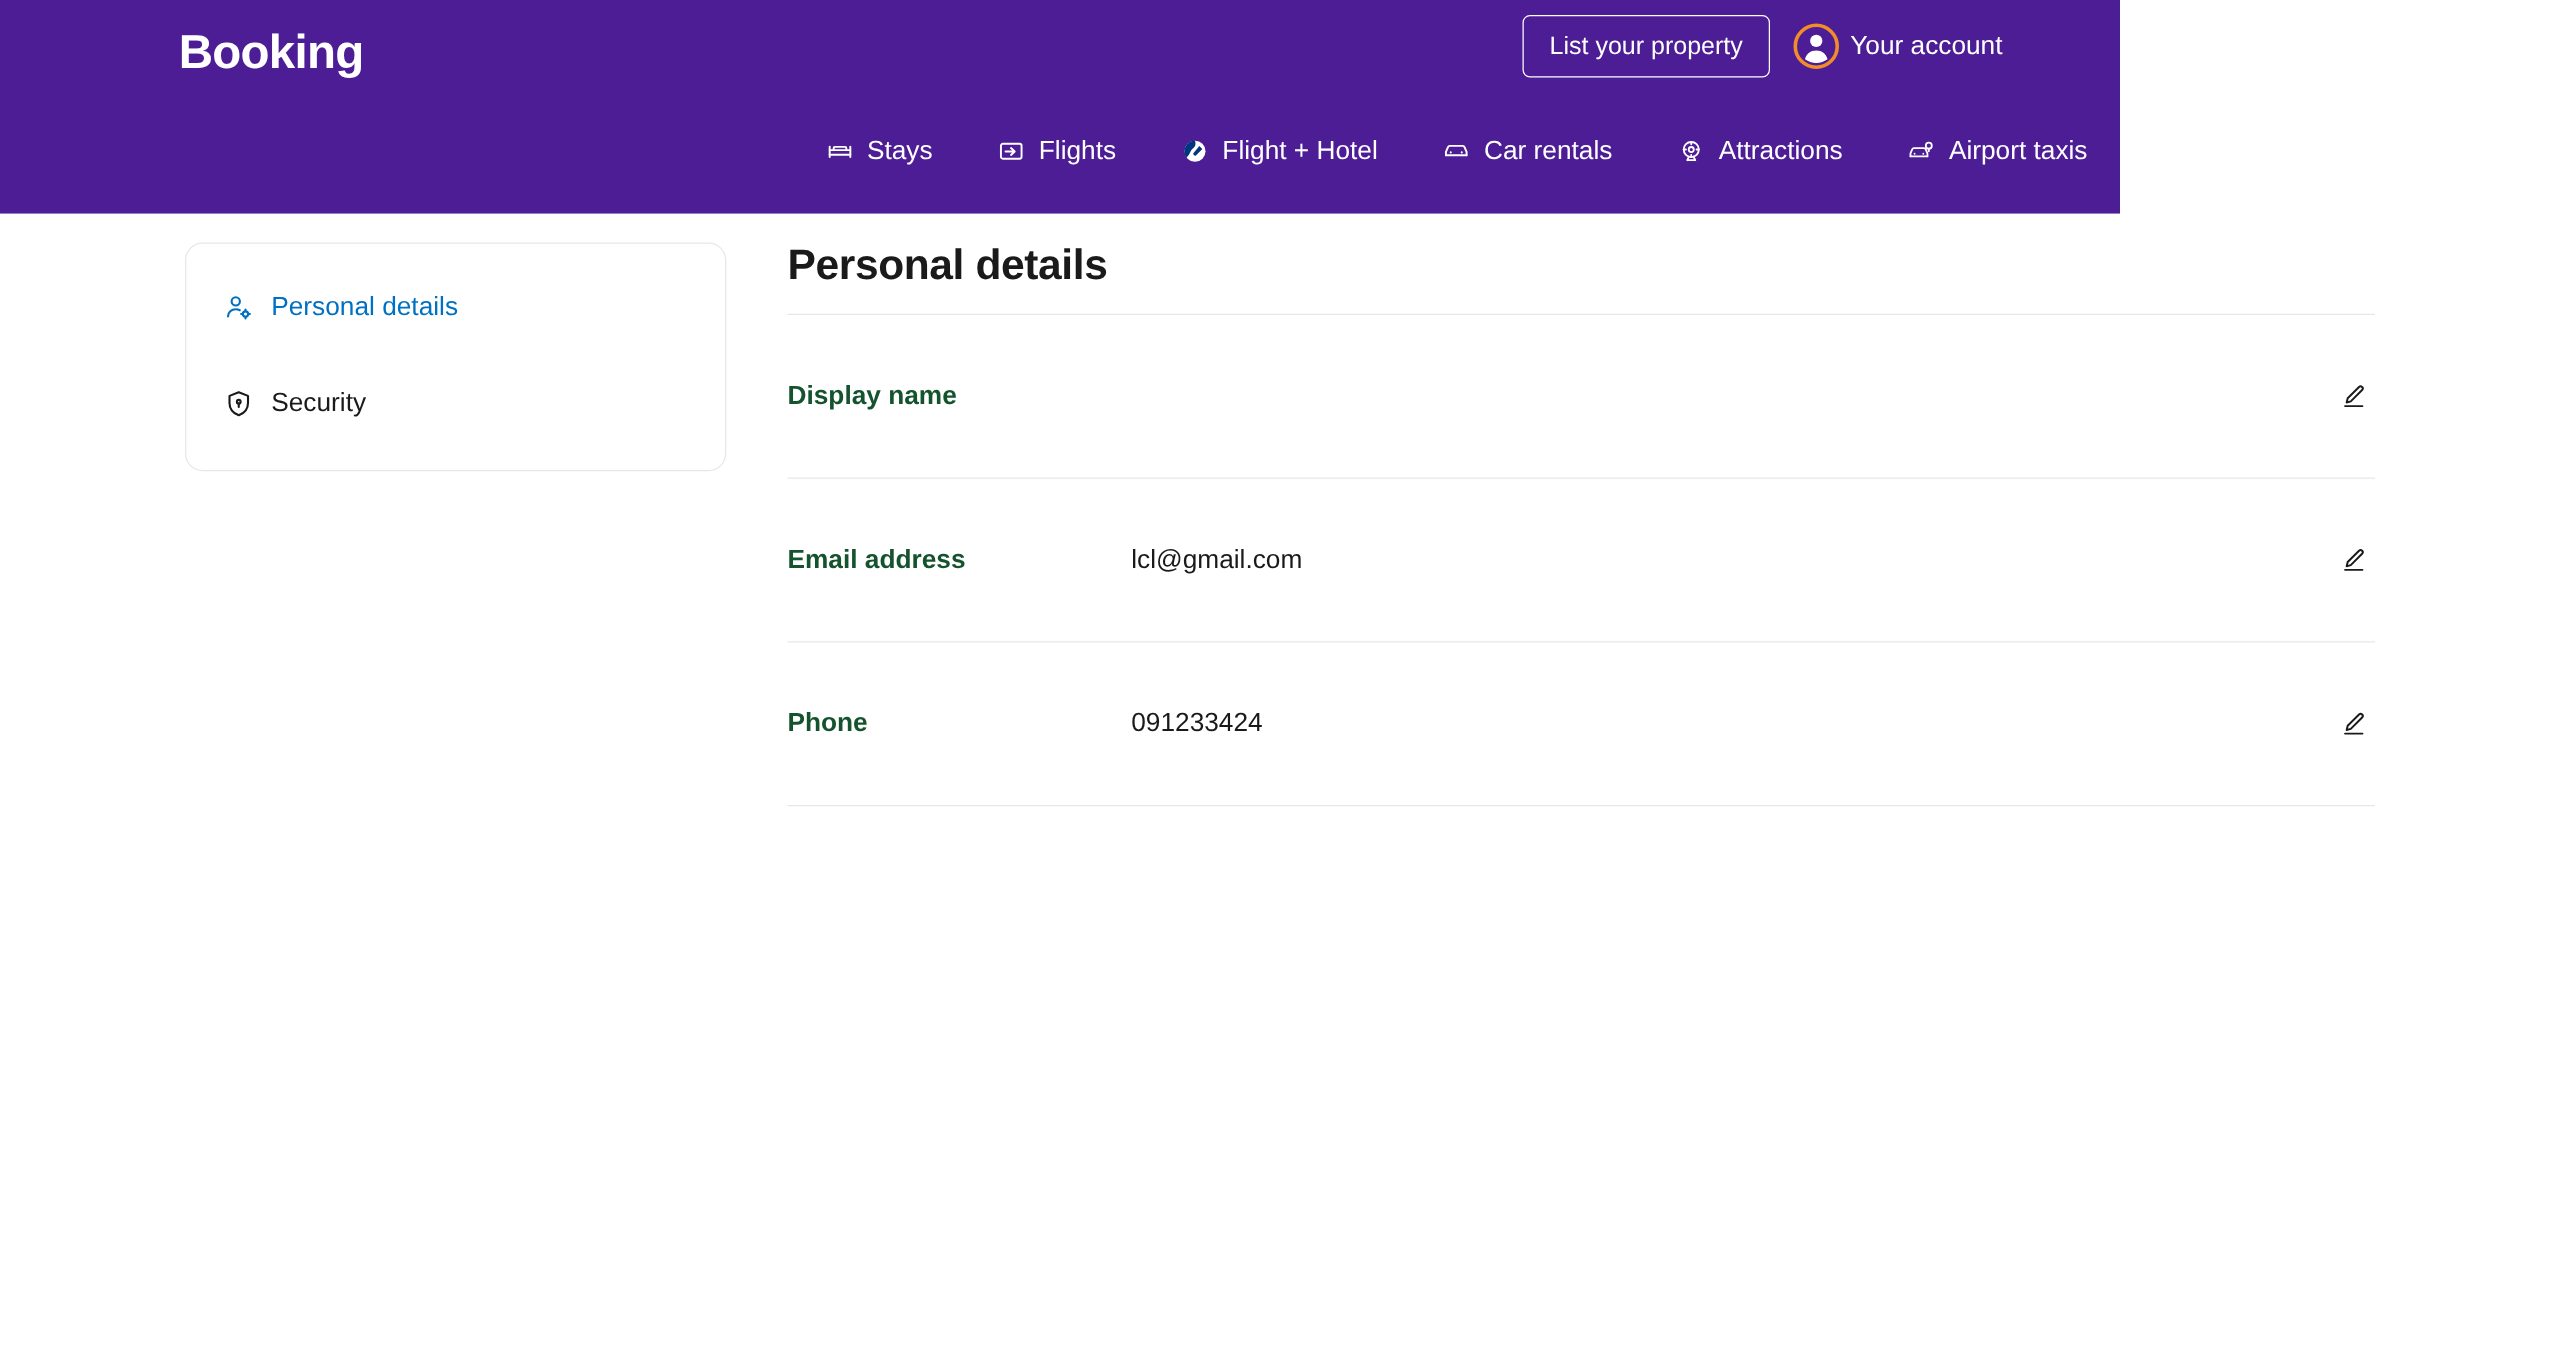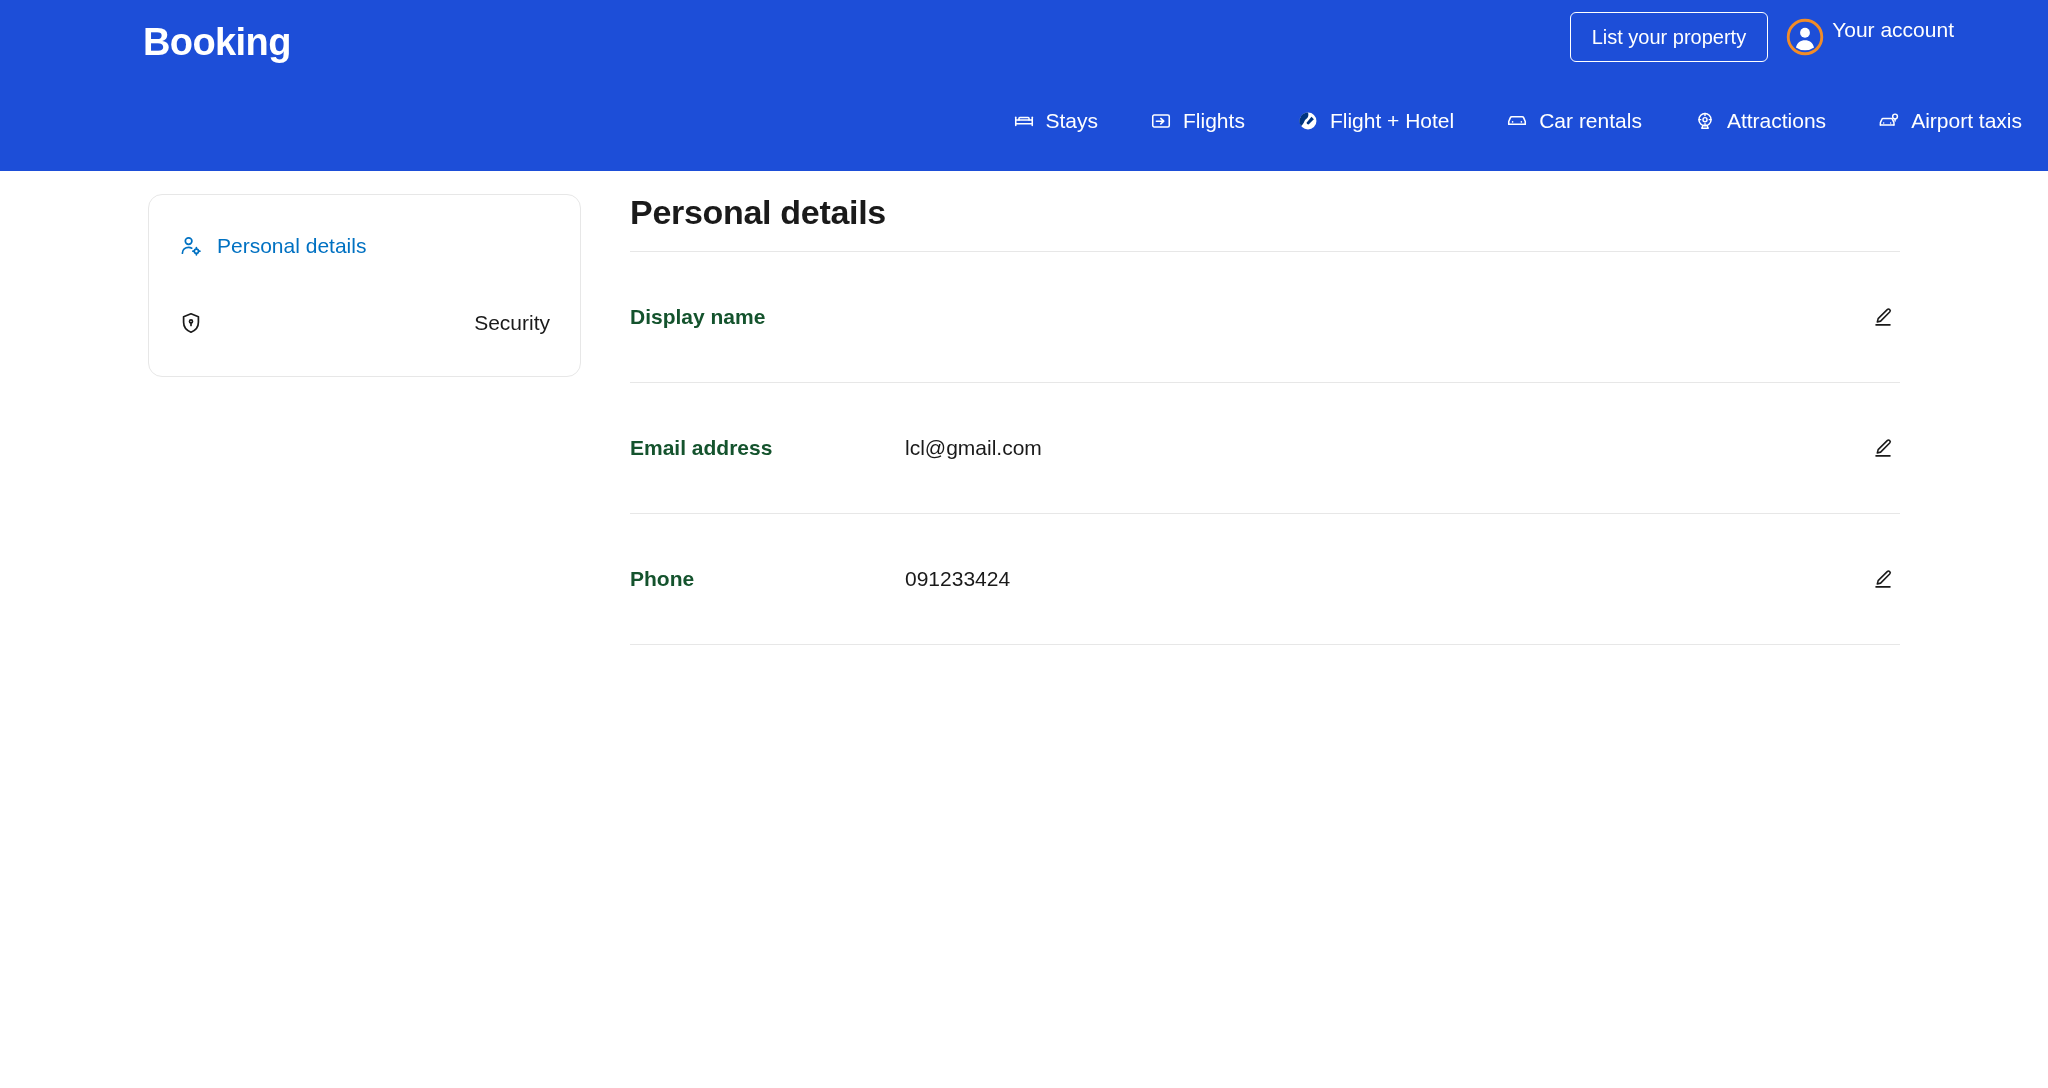--- a/index.html
+++ b/index.html
@@ -8,23 +8,23 @@
   html, body {
     width: 2048px;
     height: 1088px;
     background: #ffffff;
     font-family: "Liberation Sans", sans-serif;
     -webkit-font-smoothing: antialiased;
   }
 
   
   .header {
-    width: 2048px;
+    width: 1696px;
     height: 171px;
-    background: #1d4ed8;
+    background: #4c1d95;
     position: relative;
     overflow: hidden;
   }
 
   .header-top {
     height: 88px;
     position: relative;
     display: flex;
     align-items: center;
   }
@@ -57,20 +57,21 @@
     font-family: "Liberation Sans", sans-serif;
     font-size: 20px;
     line-height: 24px;
     padding: 12px 21px;
     cursor: pointer;
     white-space: nowrap;
   }
 
   .account-link {
     display: flex;
+    align-items: center;
     gap: 8px;
     color: #ffffff;
     font-size: 21px;
     cursor: pointer;
     white-space: nowrap;
   }
 
   .avatar-icon {
     width: 38px;
     height: 38px;
@@ -140,21 +141,21 @@
     gap: 14px;
     padding: 9px 30px;
     cursor: pointer;
     font-size: 21px;
     line-height: 28px;
   }
 
   .sidebar-item.active .sidebar-label { color: #0071c2; }
   .sidebar-item .sidebar-label { color: #1a1a1a; }
 
-  .sidebar-item + .sidebar-item { margin-top: 31px; justify-content: space-between; }
+  .sidebar-item + .sidebar-item { margin-top: 31px; }
 
   .sidebar-icon {
     width: 24px;
     height: 24px;
     flex: 0 0 24px;
     display: block;
   }
 
   
   .main {

